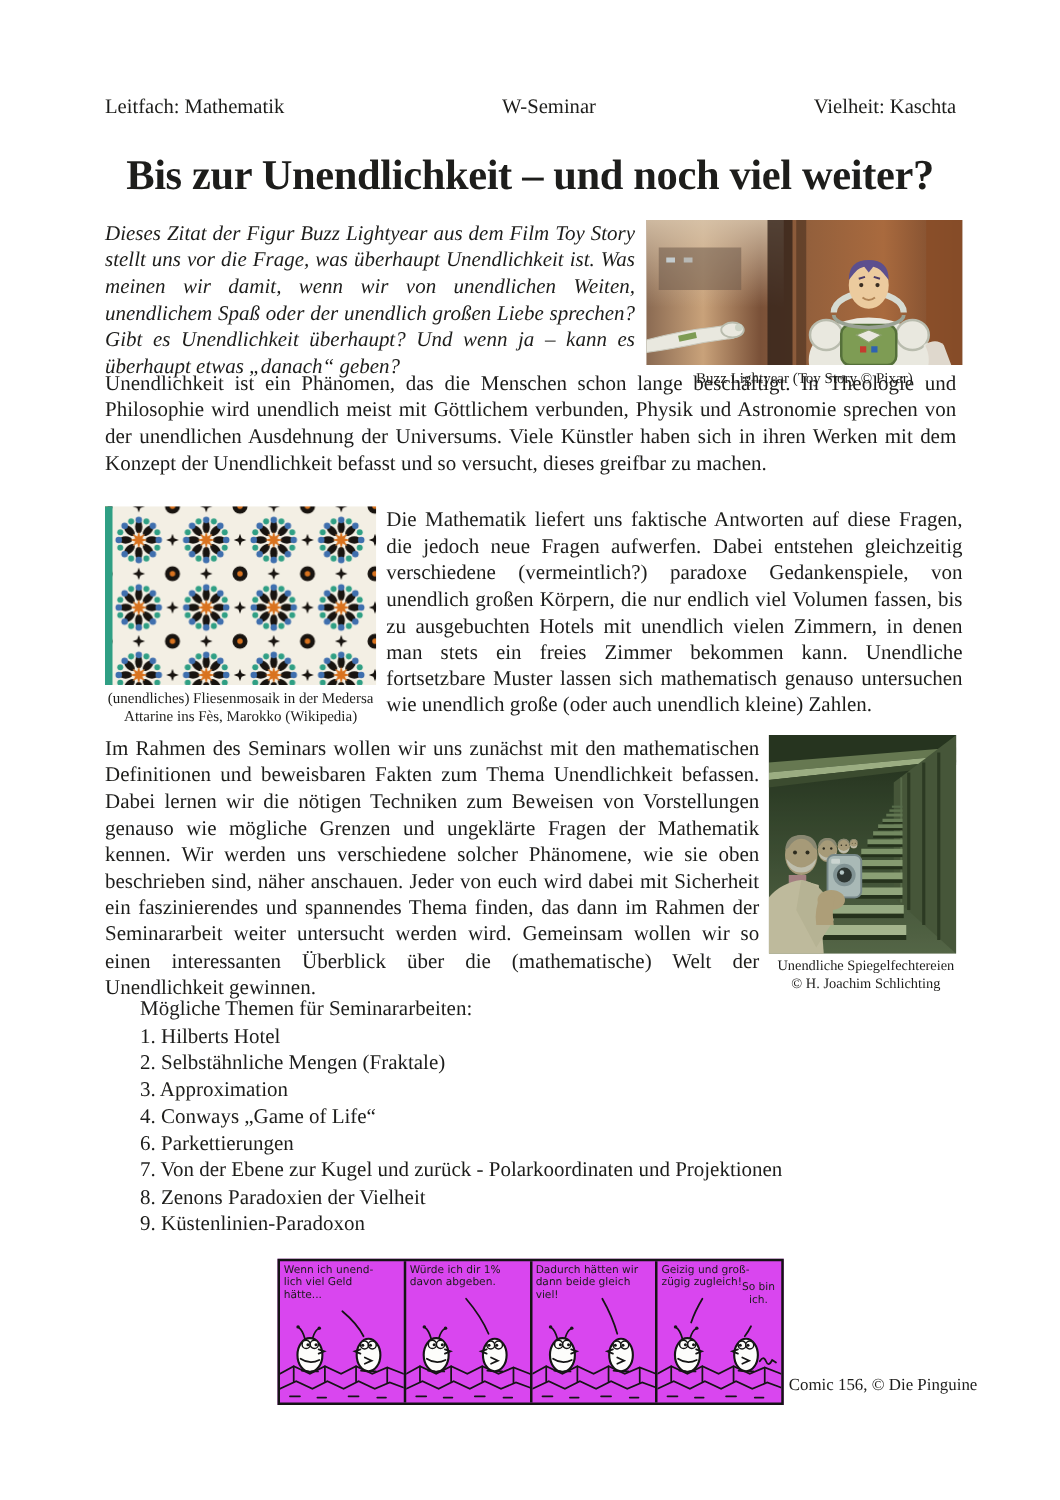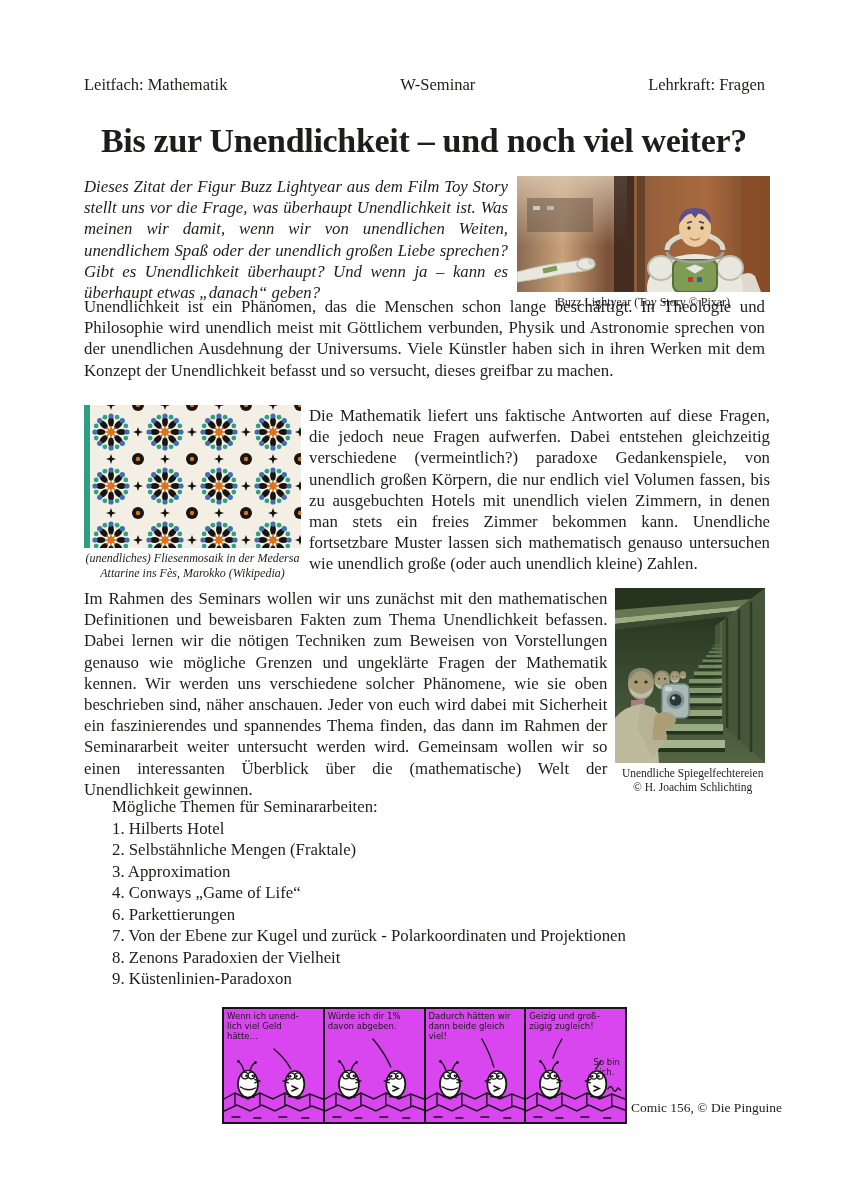--- a/index.html
+++ b/index.html
@@ -11,51 +11,51 @@
          font-size:34px;font-weight:bold;letter-spacing:-0.3px;margin:0;}
   .bt{font-size:16.8px;line-height:21.2px;text-align:justify;margin:0;}
   .row{position:absolute;left:84px;width:686px;display:flex;}
   .introRow{top:176px;}
   .introTxt{width:424px;font-style:italic;}
   .fig{margin:0;}
   .figBuzz{width:253px;margin-left:9px;}
   .figcap{font-size:12px;line-height:15px;text-align:center;margin-top:3px;color:#1d1d1b;}
   .para2{position:absolute;top:296px;left:84px;width:681px;}
   .mosaicRow{top:405px;}
-  .figMosaic{width:217px;margin-right:8px;font-style:italic;}
+  .figMosaic{width:217px;margin-right:8px;}
   .mosaicTxt{width:461px;}
   .seminarRow{top:588px;}
   .seminarTxt{width:528px;margin-right:8px;}
   .figMirror{width:156px;}
   .figMirror .figcap{font-size:11.5px;line-height:14px;}
   .imgbox{display:block;line-height:0;}
   .imgbox svg{display:block;}
   .topics{position:absolute;top:796px;left:84px;width:681px;font-size:16.8px;line-height:21.5px;margin-left:28px;}
   .comic{position:absolute;left:222px;top:1007px;width:405px;height:117px;display:flex;
          border:2px solid #141414;background:#d946ef;box-sizing:border-box;}
   .panel{flex:1;position:relative;border-right:2px solid #141414;}
   .panel:last-child{border-right:none;}
   .ptext{position:absolute;top:2px;left:3px;right:2px;
          font-family:"DejaVu Sans", sans-serif;font-size:8.5px;line-height:10px;color:#1b1b1b;}
-  .reply{position:absolute;top:48px;right:5px;text-align:center;
+  .reply{position:absolute;top:16px;right:5px;text-align:center;
          font-family:"DejaVu Sans", sans-serif;font-size:8.5px;line-height:10px;color:#1b1b1b;}
   .scene{position:absolute;left:0;top:0;width:100%;height:100%;}
   .ink{stroke:#151515;fill:none;stroke-linecap:round;stroke-width:1.4;}
   .comicCap{position:absolute;left:631px;top:1100px;font-size:13.5px;}
   .hiddendefs{position:absolute;width:0;height:0;}
 </style>
 </head>
 <body>
 
 <div class="page">
 
   <div class="hdr">
     <span>Leitfach: Mathematik</span>
     <span>W-Seminar</span>
-    <span>Lehrkraft: Fragen</span>
+    <span>Vielheit: Kaschta</span>
   </div>
 
   <h1 class="title">Bis zur Unendlichkeit – und noch viel weiter?</h1>
 
   <section class="row introRow">
     <p class="bt introTxt">Dieses Zitat der Figur Buzz Lightyear aus dem Film Toy Story stellt uns vor die Frage, was überhaupt Unendlichkeit ist. Was meinen wir damit, wenn wir von unendlichen Weiten, unendlichem Spaß oder der unendlich großen Liebe sprechen? Gibt es Unendlichkeit überhaupt? Und wenn ja – kann es überhaupt etwas „danach“ geben?</p>
     <figure class="fig figBuzz">
       <span class="imgbox">
         <svg width="253" height="116" viewBox="0 0 253 116" preserveAspectRatio="none">
           <defs>

